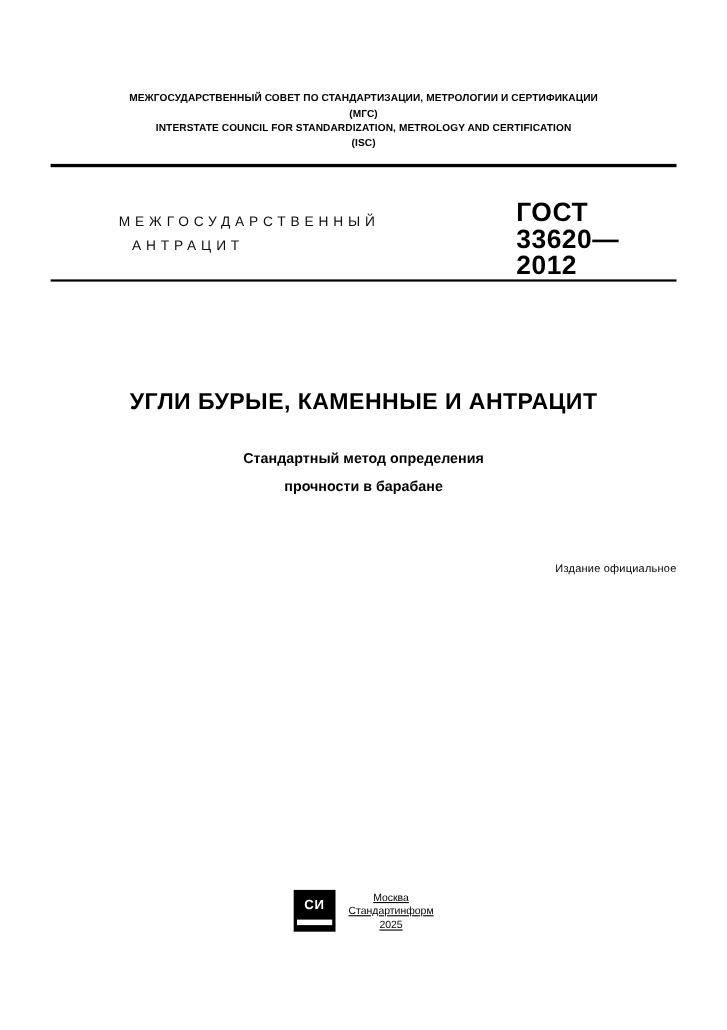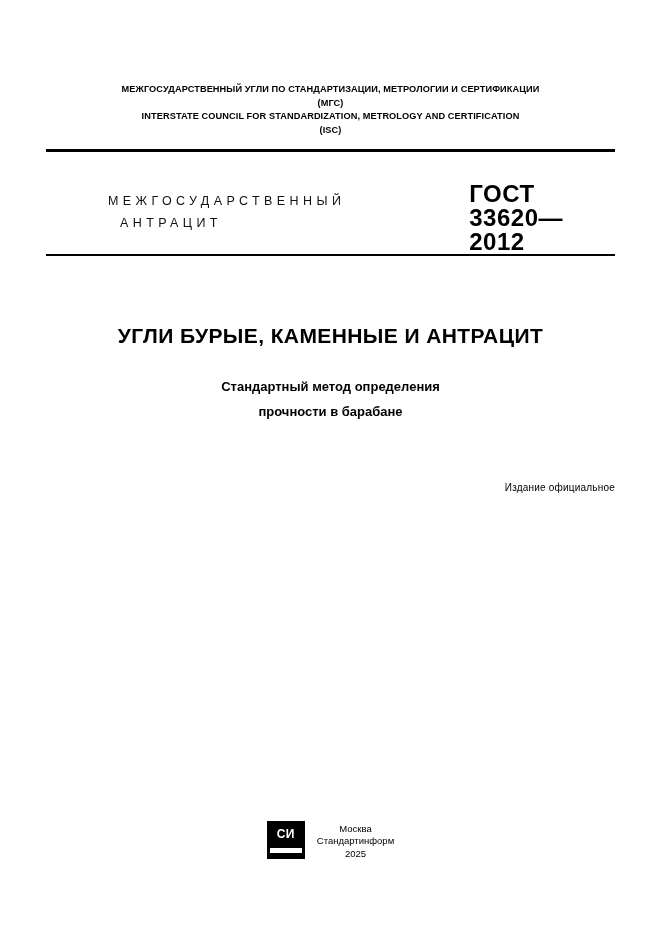--- a/index.html
+++ b/index.html
@@ -73,21 +73,21 @@
     padding-right: 52px;
     font-size: 24px;
     font-weight: bold;
     line-height: 24px;
     letter-spacing: 0.5px;
   }
   .std-right span { display: block; }
 
   
   .title-main {
-    margin-top: 68px;
+    margin-top: 98px;
     text-align: center;
     font-size: 21px;
     font-weight: bold;
     letter-spacing: 0.4px;
   }
   .title-sub {
     margin-top: 26px;
     text-align: center;
     font-size: 13px;
     font-weight: bold;
@@ -100,24 +100,25 @@
     text-align: right;
     font-size: 10px;
     letter-spacing: 0.2px;
   }
 
   
   .footer {
     position: absolute;
     left: 0;
     right: 0;
-    bottom: 76px;
+    bottom: 88px;
     display: flex;
     justify-content: center;
     align-items: flex-start;
+    text-decoration: underline;
   }
   .logo {
     width: 38px;
     height: 38px;
     background: #000;
     position: relative;
     margin-right: 12px;
     flex: none;
   }
   .logo::after {
@@ -147,21 +148,21 @@
   }
   .imprint span { display: block; }
 </style>
 </head>
 <body>
 
 <div class="page">
   <div class="content">
 
     <div class="org-block">
-      <span class="org-line">МЕЖГОСУДАРСТВЕННЫЙ УГЛИ ПО СТАНДАРТИЗАЦИИ, МЕТРОЛОГИИ И СЕРТИФИКАЦИИ</span>
+      <span class="org-line">МЕЖГОСУДАРСТВЕННЫЙ СОВЕТ ПО СТАНДАРТИЗАЦИИ, МЕТРОЛОГИИ И СЕРТИФИКАЦИИ</span>
       <span class="org-line">(МГС)</span>
       <span class="org-line">INTERSTATE COUNCIL FOR STANDARDIZATION, METROLOGY AND CERTIFICATION</span>
       <span class="org-line">(ISC)</span>
     </div>
 
     <div class="rule-thick"></div>
 
     <div class="std-row">
       <div class="std-left">
         <span class="l1">МЕЖГОСУДАРСТВЕННЫЙ</span>

